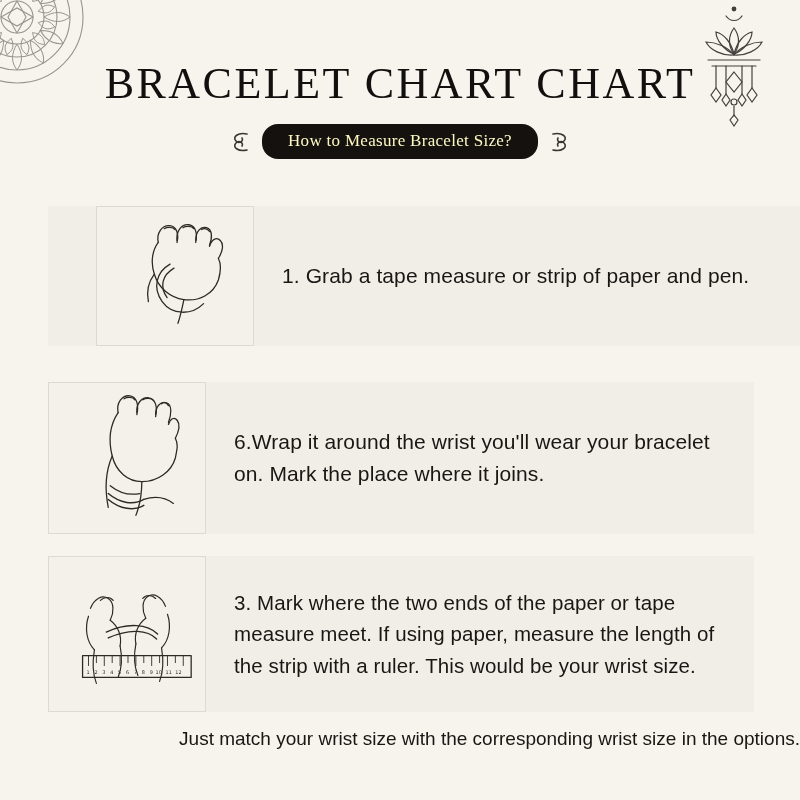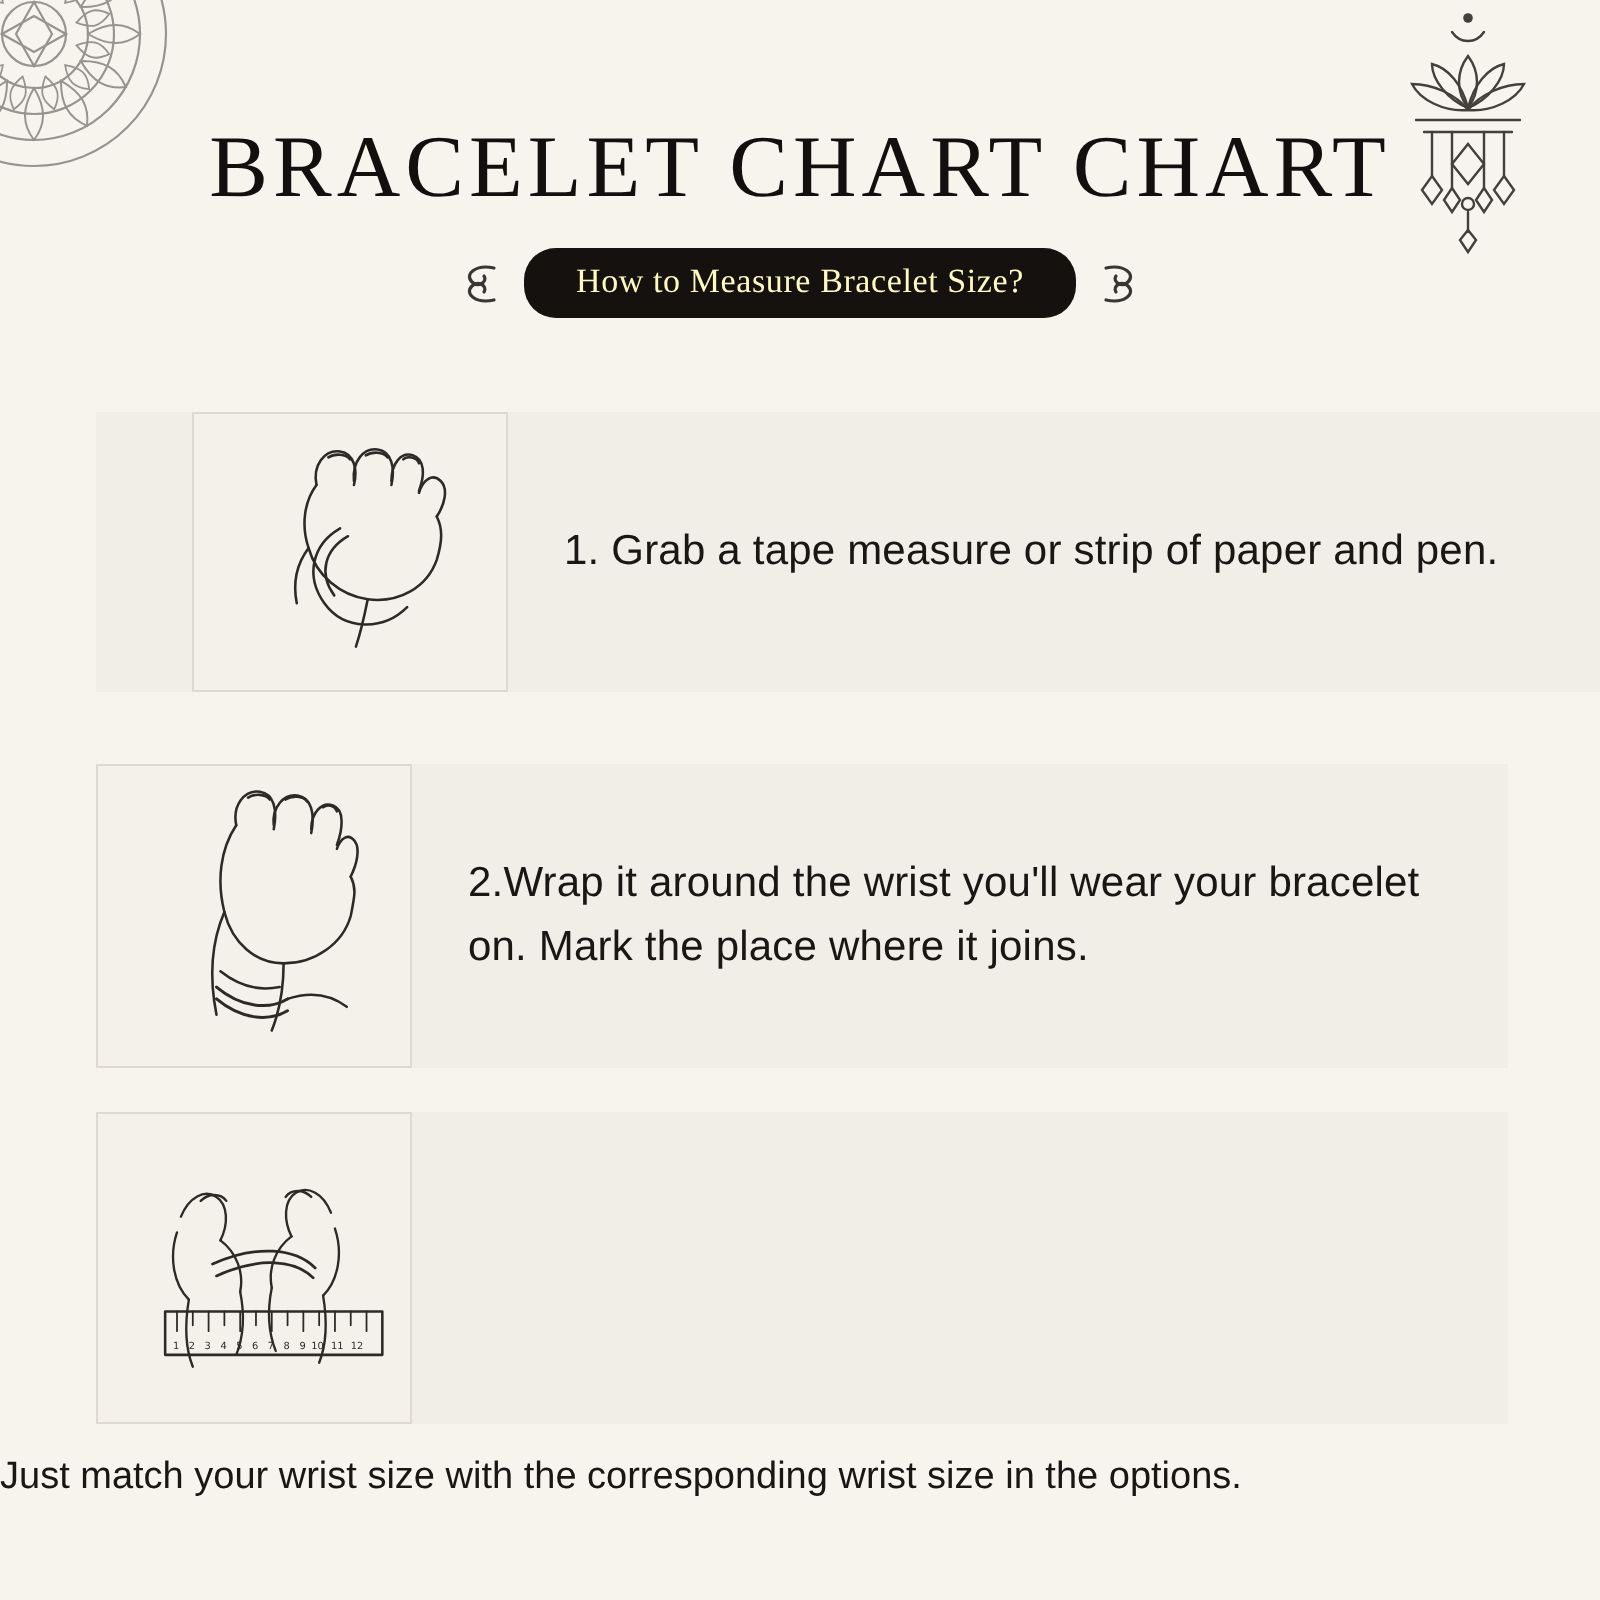--- a/index.html
+++ b/index.html
@@ -125,21 +125,21 @@
   .step-1 .step-text { font-size: 21px; }
   .step-2 .step-text { font-size: 21px; }
   .step-3 .step-text { font-size: 20.5px; }
 
   
   .footer {
     position: absolute;
     top: 728px;
     left: 0;
     width: 800px;
-    text-align: left;
+    text-align: right;
     font-size: 19px;
     color: #191613;
     font-family: "Liberation Sans", sans-serif;
   }
 </style>
 </head>
 <body>
 
 <div class="page">
 
@@ -294,21 +294,21 @@
 
           <path d="M62 104 C72 112 82 114 92 112"></path>
 
           <path d="M60 112 C72 122 86 124 96 118" stroke-width="1.5"></path>
           <path d="M60 118 C72 128 86 130 96 124" stroke-width="1.5"></path>
 
           <path d="M96 118 C108 114 118 116 126 122"></path>
         </g>
       </svg>
     </div>
-    <div class="step-text">2.Wrap it around the wrist you'll wear your bracelet on. Mark the place where it joins.</div>
+    <div class="step-text">6.Wrap it around the wrist you'll wear your bracelet on. Mark the place where it joins.</div>
   </div>
 
   <div class="step step-3">
     <div class="thumb">
       <svg viewBox="0 0 158 156" xmlns="http://www.w3.org/2000/svg">
         <g stroke="#2d2a26" fill="none" stroke-width="1.2" stroke-linecap="round" stroke-linejoin="round">
 
           <path d="M42 52 C46 42 54 38 60 42 C66 46 66 56 62 64"></path>
           <path d="M52 44 C56 40 62 40 65 44"></path>
           <path d="M40 60 C36 72 38 86 46 94"></path>
@@ -339,17 +339,18 @@
             <text x="78" y="119">6</text>
           <text x="86" y="119">7</text>
             <text x="94" y="119">8</text>
             <text x="102" y="119">9</text>
           <text x="108" y="119">10</text>
             <text x="118" y="119">11</text>
             <text x="128" y="119">12</text>
         </g>
       </svg>
     </div>
+    <div class="step-text">3. Mark where the two ends of the paper or tape measure meet. If using paper, measure the length of the strip with a ruler. This would be your wrist size.</div>
   </div>
 
   <div class="footer">Just match your wrist size with the corresponding wrist size in the options.</div>
 
 </div>
 
 </body></html>

